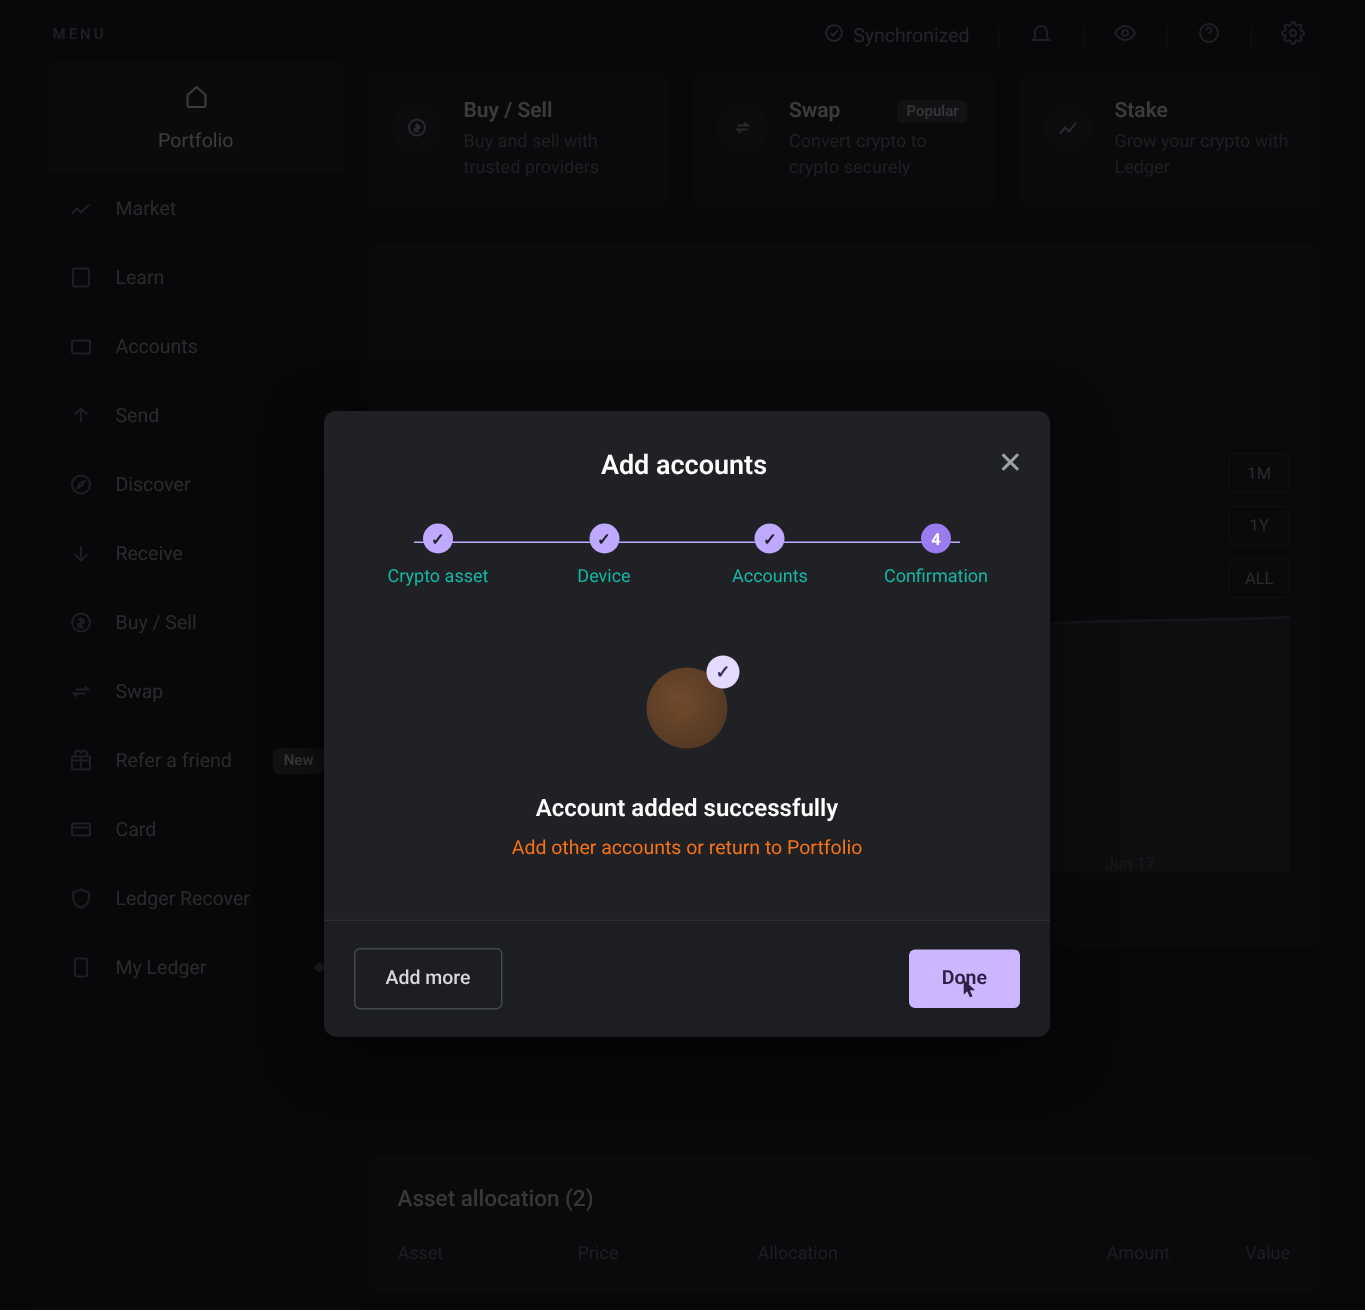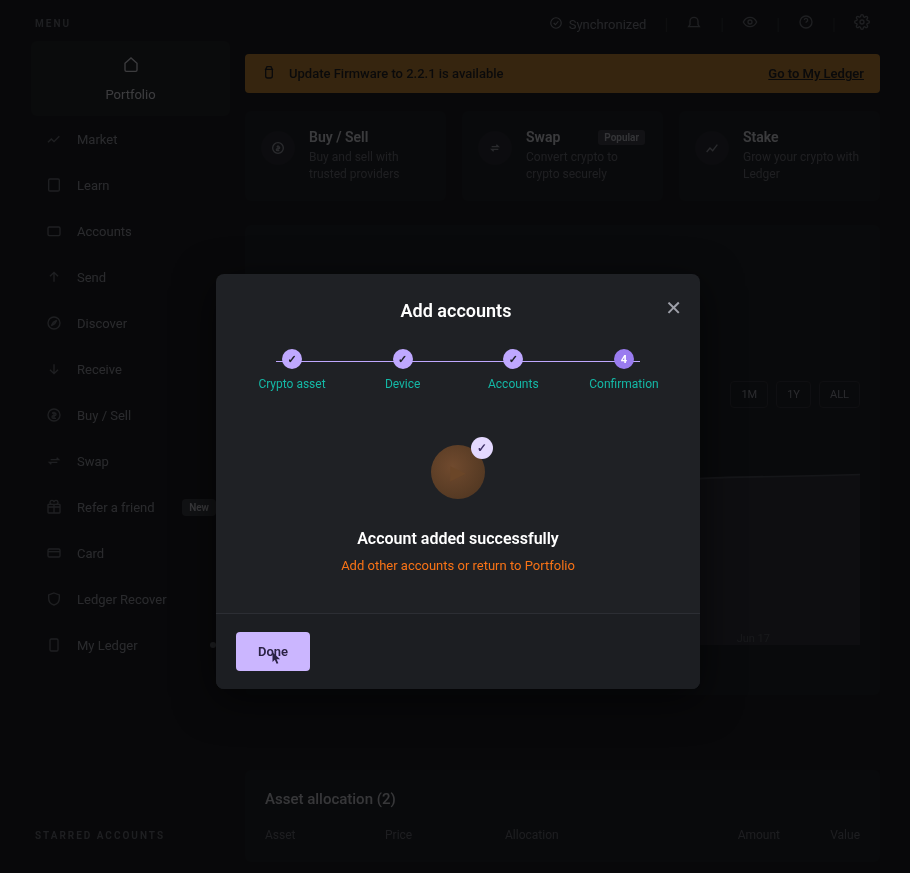--- a/index.html
+++ b/index.html
@@ -34,21 +34,21 @@
   
   .actions { display: flex; gap: 16px; margin: 0 30px 24px 30px; }
   .card { flex: 1; background: #181a1d; border-radius: 6px; padding: 18px 16px 18px 16px; display: flex; gap: 14px; align-items: flex-start; }
   .card-icon { width: 34px; height: 34px; border-radius: 50%; background: #22242a; display: flex; align-items: center; justify-content: center; color: #9ea0a9; flex-shrink: 0; margin-top: 2px; }
   .card-title { font-size: 14px; color: #e3e4e9; font-weight: 600; margin-bottom: 4px; display: flex; align-items: center; gap: 8px; }
   .card-sub { font-size: 12px; color: #6f7178; line-height: 1.4; }
   .popular-badge { background: #3a3c43; color: #c8cad1; font-size: 10px; padding: 2px 6px; border-radius: 3px; font-weight: 600; margin-left: 30px; }
 
   
   .chart-panel { margin: 0 30px; background: #171a1d; border-radius: 6px; padding: 20px; height: 470px; position: relative; }
-  .timeframe { position: absolute; right: 20px; top: 156px; display: flex; gap: 8px; }
+  .timeframe { position: absolute; right: 20px; top: 140px; display: flex; gap: 8px; flex-direction: column; }
   .tf-btn { border: 1px solid #2f3136; background: transparent; color: #9ea0a9; font-size: 11px; padding: 6px 10px; border-radius: 4px; cursor: pointer; }
   .chart-svg-area { position: absolute; left: 20px; right: 20px; top: 200px; height: 220px; }
   .chart-svg-area svg { width: 100%; height: 100%; }
   .chart-date { position: absolute; bottom: 50px; right: 110px; font-size: 11px; color: #55575e; }
 
   
   .alloc { position: absolute; left: 245px; right: 30px; top: 770px; background: #181a1d; border-radius: 6px; padding: 20px; }
   .alloc-title { font-size: 15px; color: #d3d4da; font-weight: 500; margin-bottom: 20px; }
   .alloc-head { display: flex; font-size: 12px; color: #6a6c74; }
   .alloc-head div:nth-child(1){ width: 120px; }
@@ -215,21 +215,20 @@
       <span class="icon">
           <svg width="16" height="16" viewBox="0 0 24 24" fill="none" stroke="currentColor" stroke-width="2">
             <rect x="6" y="3" width="12" height="18" rx="2"></rect>
           </svg>
         </span>
       <span>My Ledger</span>
       <span class="dot-indicator"></span>
     </li>
 
   </ul>
-  <div class="starred-label">STARRED ACCOUNTS</div>
 </aside>
 
 <div class="main">
 
   <div class="topbar">
     <div class="sync">
       <span><svg width="14" height="14" viewBox="0 0 24 24" fill="none" stroke="currentColor" stroke-width="2">
             <circle cx="12" cy="12" r="9"></circle>
             <path d="M8 12l3 3 5-6"></path>
           </svg></span>
@@ -249,27 +248,20 @@
           <circle cx="12" cy="12" r="9"></circle>
           <path d="M9.5 9a2.5 2.5 0 1 1 3.5 2.3c-.8.4-1 1-1 1.7M12 17h.01"></path>
         </svg></span>
     <span class="topbar-divider">|</span>
     <span class="topbar-icon"><svg width="16" height="16" viewBox="0 0 24 24" fill="none" stroke="currentColor" stroke-width="2">
           <circle cx="12" cy="12" r="3"></circle>
           <path d="M19.4 15a1.7 1.7 0 0 0 .34 1.87l.06.06a2 2 0 1 1-2.83 2.83l-.06-.06a1.7 1.7 0 0 0-1.87-.34 1.7 1.7 0 0 0-1.03 1.56V21a2 2 0 1 1-4 0v-.09a1.7 1.7 0 0 0-1.11-1.56 1.7 1.7 0 0 0-1.87.34l-.06.06a2 2 0 1 1-2.83-2.83l.06-.06a1.7 1.7 0 0 0 .34-1.87 1.7 1.7 0 0 0-1.56-1.03H3a2 2 0 1 1 0-4h.09a1.7 1.7 0 0 0 1.56-1.11 1.7 1.7 0 0 0-.34-1.87l-.06-.06a2 2 0 1 1 2.83-2.83l.06.06a1.7 1.7 0 0 0 1.87.34H9a1.7 1.7 0 0 0 1.03-1.56V3a2 2 0 1 1 4 0v.09a1.7 1.7 0 0 0 1.03 1.56 1.7 1.7 0 0 0 1.87-.34l.06-.06a2 2 0 1 1 2.83 2.83l-.06.06a1.7 1.7 0 0 0-.34 1.87V9a1.7 1.7 0 0 0 1.56 1.03H21a2 2 0 1 1 0 4h-.09a1.7 1.7 0 0 0-1.56 1.03z"></path>
         </svg></span>
   </div>
 
-  <div class="banner">
-    <span><svg width="16" height="16" viewBox="0 0 24 24" fill="none" stroke="#1a1a1a" stroke-width="2">
-          <path d="M9 4h6l2 4H7l2-4zM7 8h10v10a3 3 0 0 1-3 3h-4a3 3 0 0 1-3-3V8z"></path>
-        </svg></span>
-    <span class="msg">Update Firmware to 2.2.1 is available</span>
-    <span class="link">Go to My Ledger</span>
-  </div>
 
   <div class="actions">
     <div class="card">
       <div class="card-icon">
           <svg width="16" height="16" viewBox="0 0 24 24" fill="none" stroke="currentColor" stroke-width="2">
             <circle cx="12" cy="12" r="8"></circle>
             <path d="M12 8v8M10 10h3a1.5 1.5 0 1 1 0 3h-2a1.5 1.5 0 1 0 0 3h3"></path>
           </svg>
         </div>
       <div>
@@ -371,20 +363,21 @@
       <div class="success-circle">
         <span class="success-arrow">▶</span>
       </div>
       <div class="success-check">✓</div>
     </div>
     <div class="success-title">Account added successfully</div>
     <div class="success-sub">Add other accounts or return to Portfolio</div>
   </div>
 
   <div class="modal-footer">
+    <button class="btn-secondary">Add more</button>
     <button class="btn-primary">
       <span>Done</span>
       <span class="cursor-pointer">
         <svg width="14" height="16" viewBox="0 0 24 24">
             <path fill="#2a2143" d="M6 2l0 17 4-4 3 7 3-1-3-7 6 0z"></path>
           </svg>
       </span>
     </button>
   </div>
 </div>

